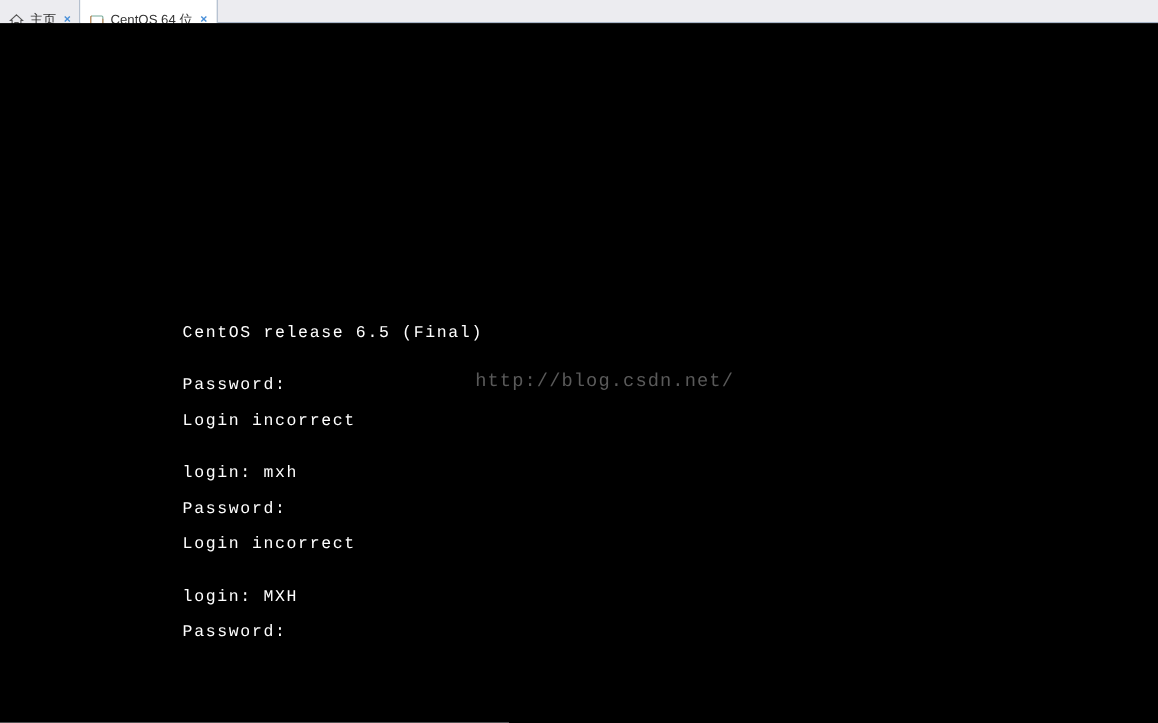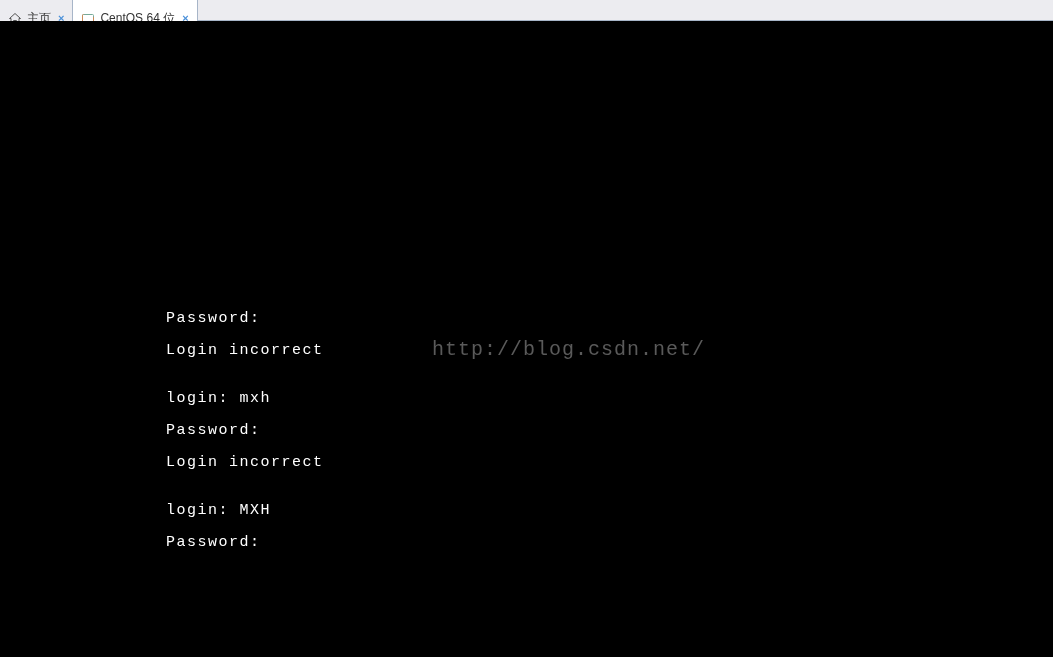--- a/index.html
+++ b/index.html
@@ -72,21 +72,21 @@
       white-space: pre;
     }
     .term-line {
       display: block;
     }
     .watermark {
       position: absolute;
       left: 432px;
       top: 317px;
       font-family: "SimSun", "Courier New", monospace;
-      font-size: 20px;
+      font-size: 17px;
       color: #5a5a5a;
       letter-spacing: 1px;
     }
   </style>
 </head>
 <body>
 
 <div class="tab-bar">
   <div class="tab">
     <span class="tab-icon">
@@ -106,20 +106,21 @@
       </svg>
     </span>
     <span class="tab-label">CentOS 64 位</span>
     <span class="tab-close">×</span>
   </div>
 </div>
 
 <div class="terminal-area">
   <div class="watermark">http://blog.csdn.net/</div>
   <div class="terminal-content">
+<span class="term-line">CentOS release 6.5 (Final)</span>
 <span class="term-line"></span>
 <span class="term-line">Password:</span>
 <span class="term-line">Login incorrect</span>
 <span class="term-line"></span>
 <span class="term-line">login: mxh</span>
 <span class="term-line">Password:</span>
 <span class="term-line">Login incorrect</span>
 <span class="term-line"></span>
 <span class="term-line">login: MXH</span>
 <span class="term-line">Password:</span>

